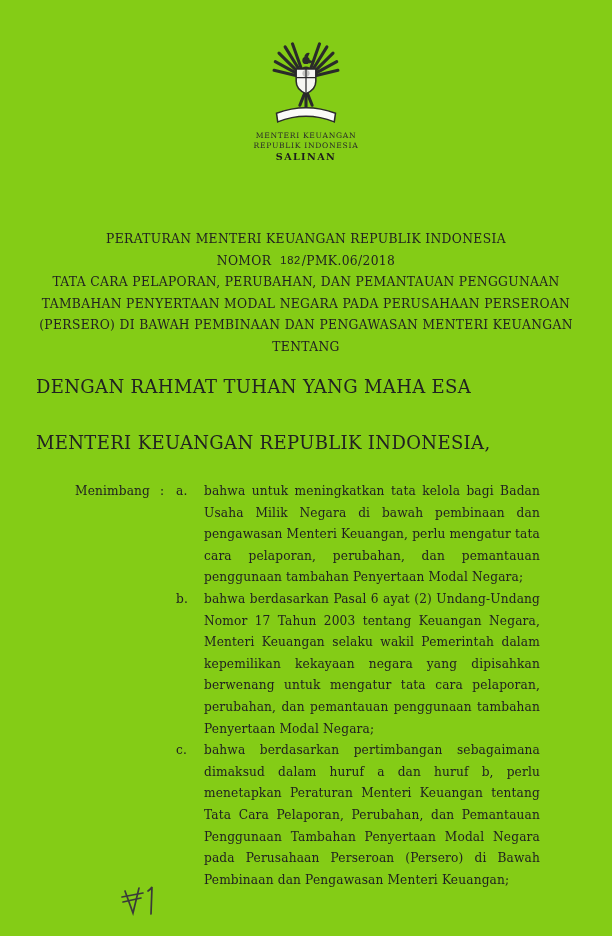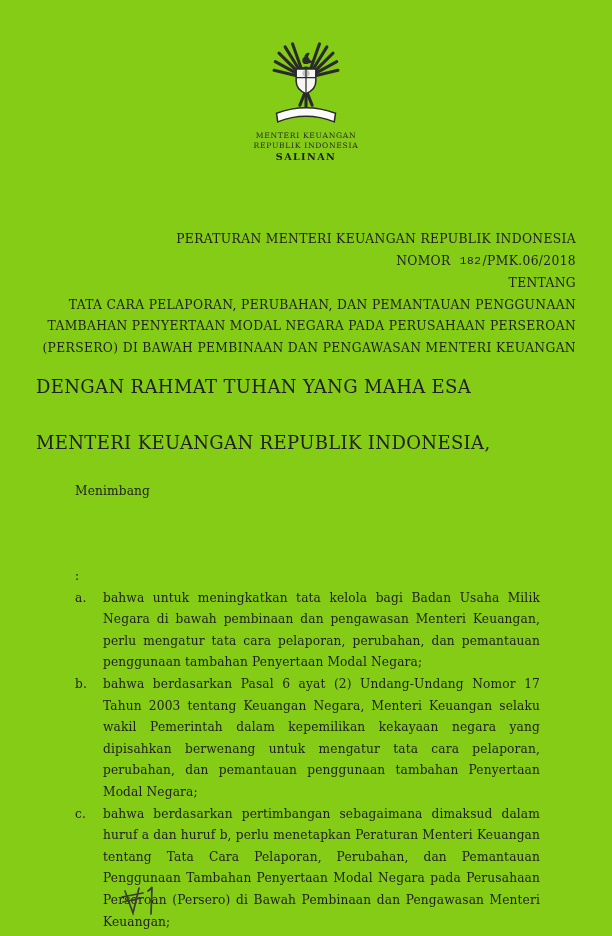--- a/index.html
+++ b/index.html
@@ -37,27 +37,27 @@
     margin-top: 1px;
     color: #1c1c1c;
   }
 
   
   .title-block {
     position: absolute;
     top: 229px;
     left: 36px;
     width: 540px;
-    text-align: right;
+    text-align: center;
     font-size: 12.3px;
     letter-spacing: 0.35px;
     line-height: 21.5px;
   }
   .nomor-num {
-    font-family: Liberation Mono, monospace;
+    font-family: Liberation Sans, sans-serif;
     font-size: 11.2px;
     letter-spacing: 0.6px;
     position: relative;
     top: -0.5px;
     margin-left: 9px;
     margin-right: 1px;
   }
   .invocation, .authority {
     position: absolute;
     left: 36px;
@@ -72,21 +72,20 @@
   
   .menimbang {
     position: absolute;
     top: 481px;
     left: 75px;
     width: 465px;
     display: flex;
     font-size: 12.2px;
     line-height: 21.6px;
     letter-spacing: 0.15px;
-    flex-direction: column;
   }
   .m-label { width: 85px; flex: 0 0 85px; }
   .m-colon { width: 16px; flex: 0 0 16px; }
   .m-items { flex: 1; }
   .m-item  { display: flex; }
   .m-letter { width: 28px; flex: 0 0 28px; }
   .m-text  { flex: 1; text-align: justify; }
 
   
   .paraf-svg { position: absolute; left: 120px; top: 884px; }
@@ -143,22 +142,22 @@
     <div class="ministry-line">MENTERI KEUANGAN</div>
     <div class="ministry-line">REPUBLIK INDONESIA</div>
     <div class="salinan">SALINAN</div>
   </div>
 
   <div class="title-block">
     <div>PERATURAN MENTERI KEUANGAN REPUBLIK INDONESIA</div>
     <div>
       <span>NOMOR</span><span class="nomor-num">182</span><span>/PMK.06/2018</span>
     </div>
+    <div>TATA CARA PELAPORAN, PERUBAHAN, DAN PEMANTAUAN PENGGUNAAN TAMBAHAN PENYERTAAN MODAL NEGARA PADA PERUSAHAAN PERSEROAN (PERSERO) DI BAWAH PEMBINAAN DAN PENGAWASAN MENTERI KEUANGAN</div>
     <div>TENTANG</div>
-    <div>TATA CARA PELAPORAN, PERUBAHAN, DAN PEMANTAUAN PENGGUNAAN TAMBAHAN PENYERTAAN MODAL NEGARA PADA PERUSAHAAN PERSEROAN (PERSERO) DI BAWAH PEMBINAAN DAN PENGAWASAN MENTERI KEUANGAN</div>
   </div>
 
   <div class="invocation">DENGAN RAHMAT TUHAN YANG MAHA ESA</div>
   <div class="authority">MENTERI KEUANGAN REPUBLIK INDONESIA,</div>
 
   <div class="menimbang">
     <div class="m-label">Menimbang</div>
     <div class="m-colon">:</div>
     <div class="m-items">
       <div class="m-item">

